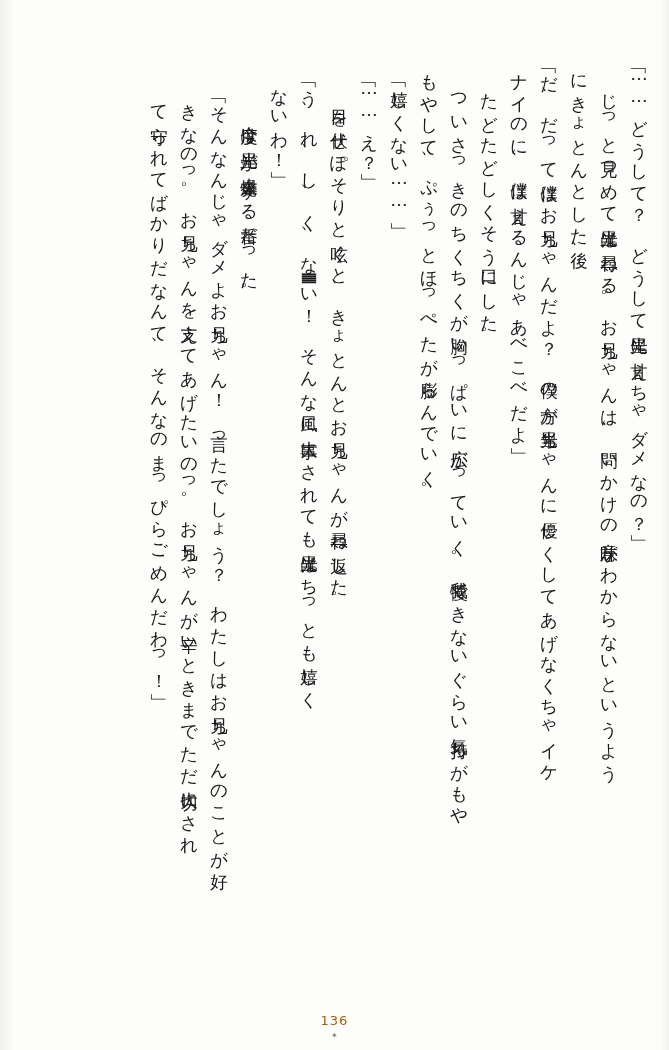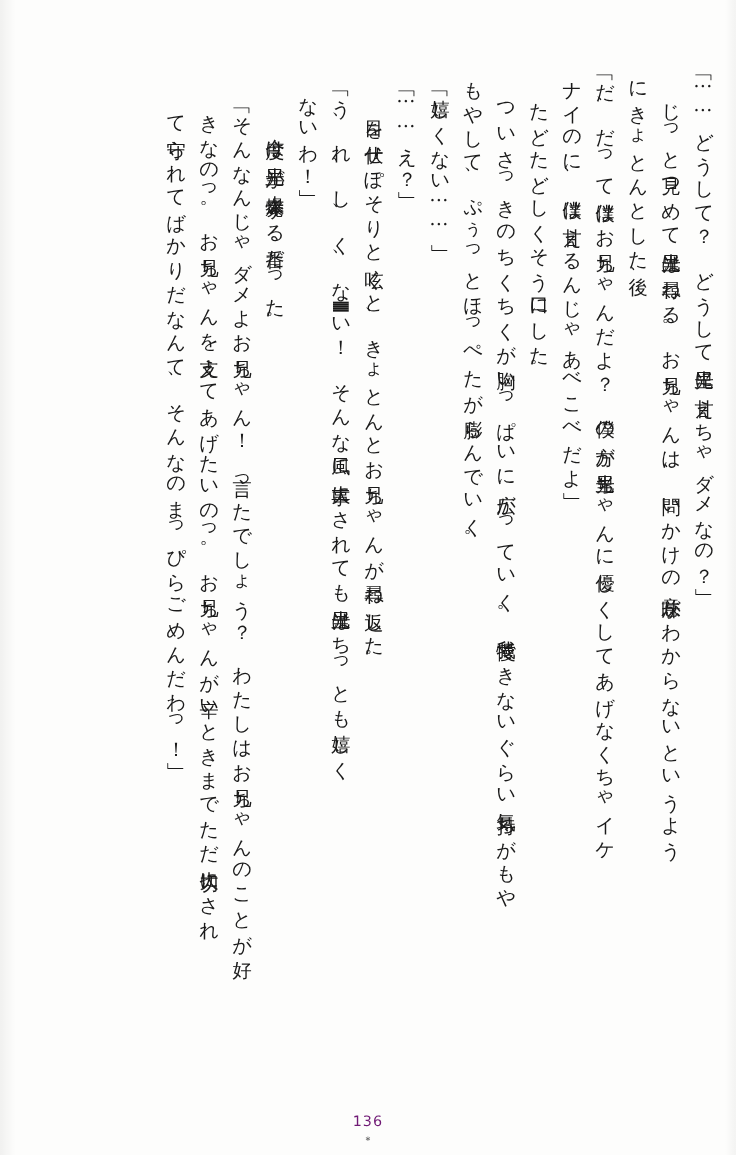--- a/index.html
+++ b/index.html
@@ -68,21 +68,21 @@
   .indent-2 { padding-top: 30px; }
 
   #page-number {
     position: absolute;
     left: 0;
     right: 0;
     bottom: 22px;
     text-align: center;
     font-family: "DejaVu Sans", "Liberation Sans", sans-serif;
     font-size: 13px;
-    color: #701a75;
+    color: #a16207;
     letter-spacing: 1px;
   }
   #page-mark {
     position: absolute;
     left: 0;
     right: 0;
     bottom: 6px;
     text-align: center;
     font-family: "DejaVu Sans", "Liberation Sans", sans-serif;
     font-size: 10px;

